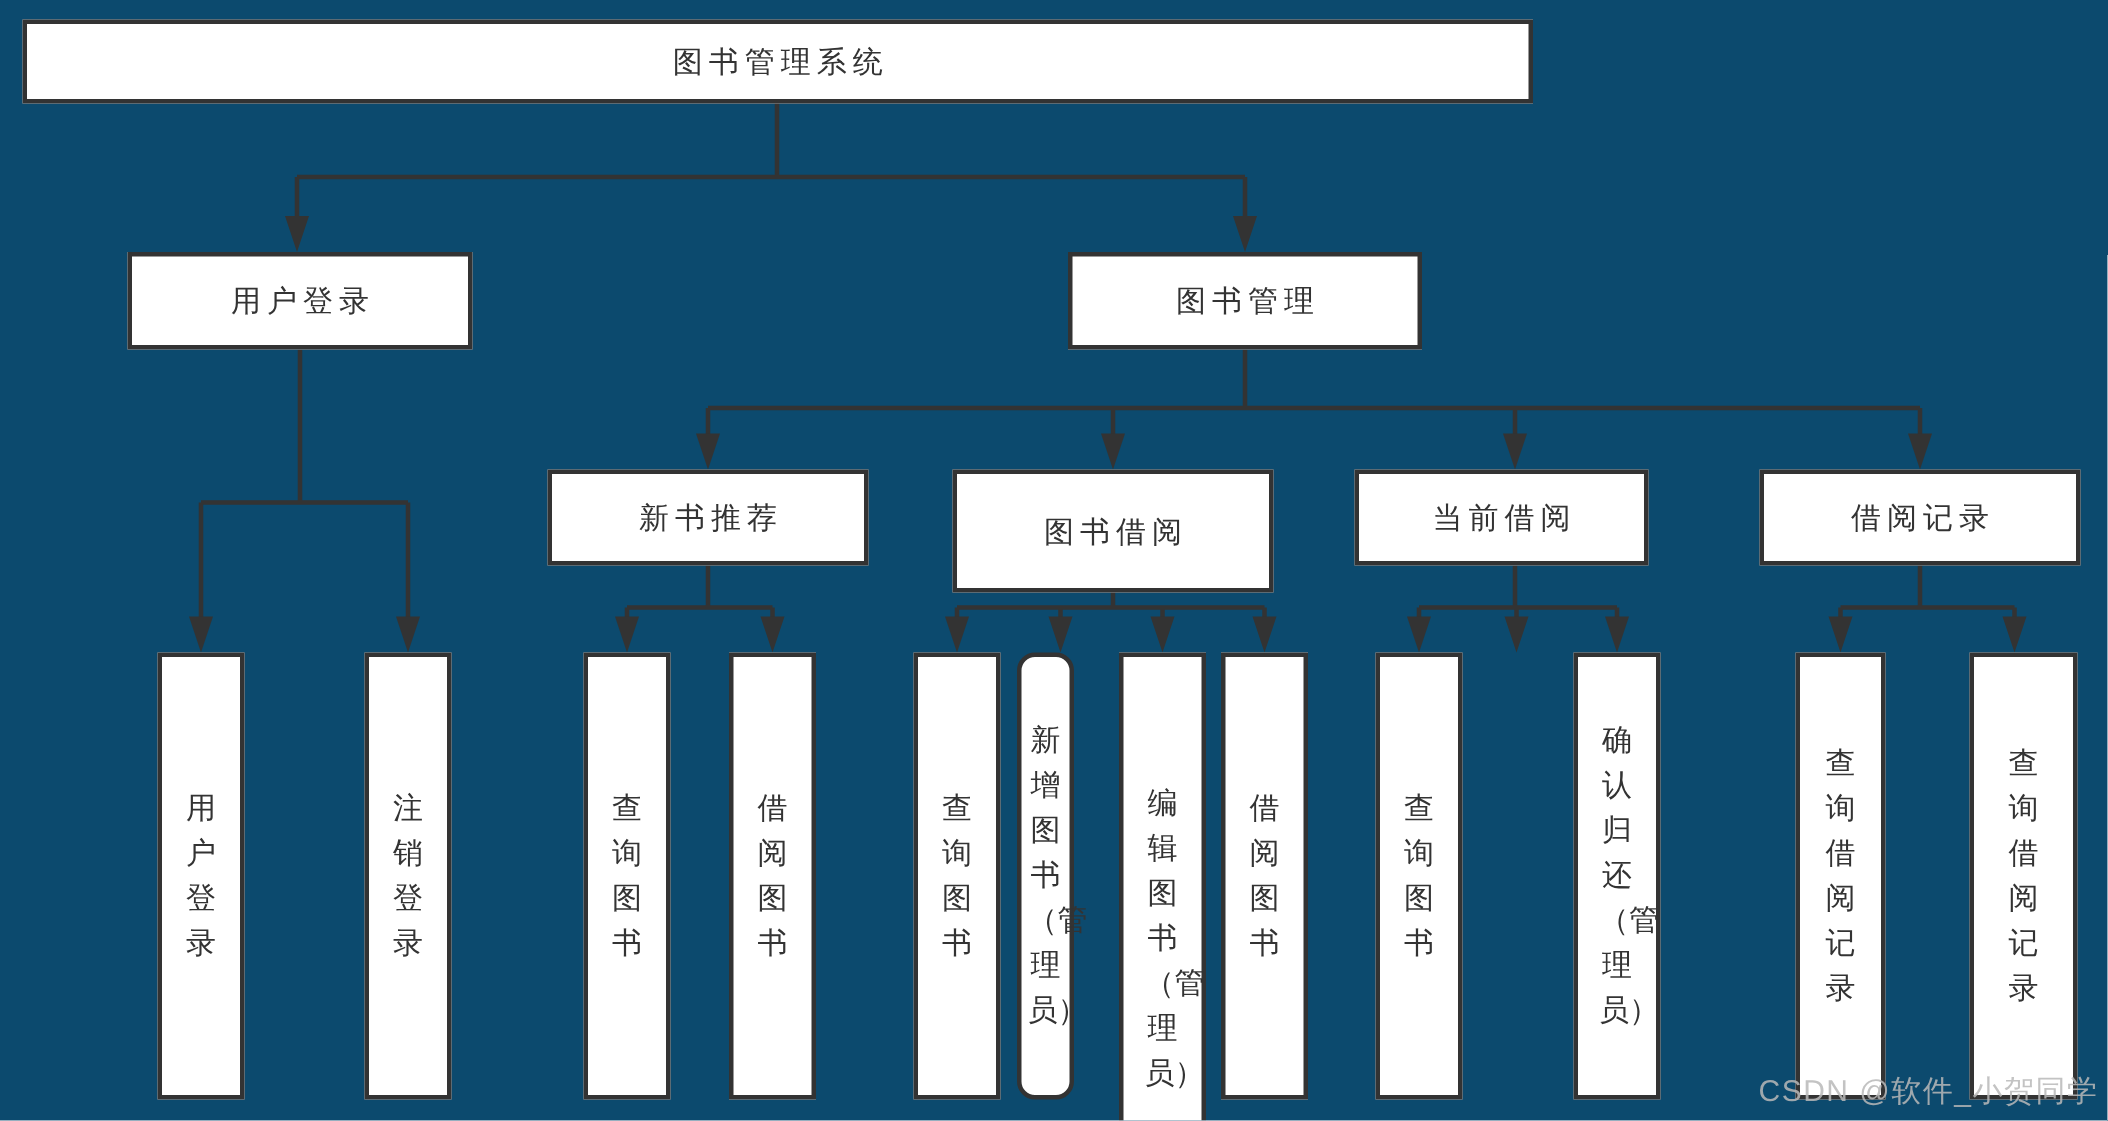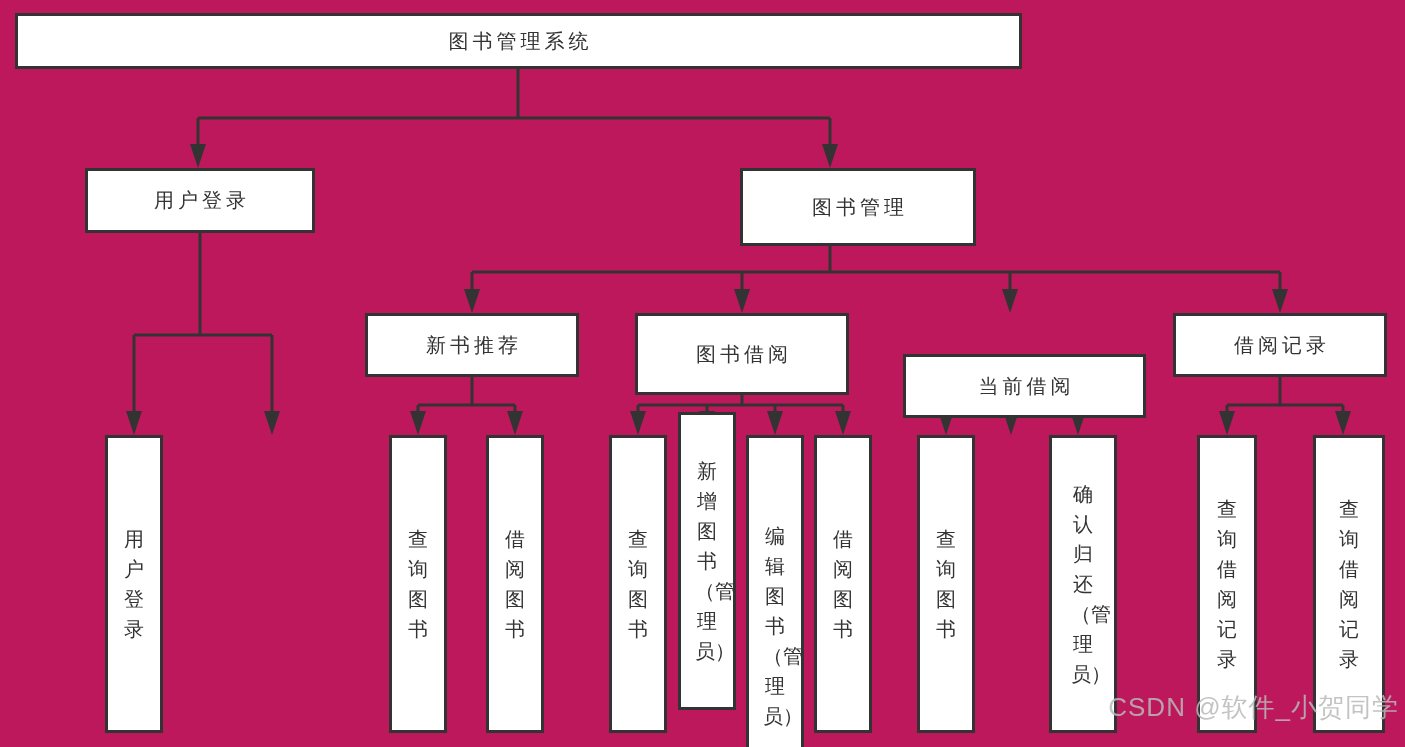--- a/index.html
+++ b/index.html
@@ -4,21 +4,21 @@
 <style>
   html, body {
     margin: 0;
     padding: 0;
     background: #ffffff;
   }
   #canvas {
     position: relative;
     width: 1405px;
     height: 747px;
-    background: #be185d;
+    background: #0c4a6e;
     font-family: "Liberation Sans", "DejaVu Sans", sans-serif;
     color: #333333;
     overflow: hidden;
   }
   #connector-layer {
     position: absolute;
     left: 0;
     top: 0;
     width: 1405px;
     height: 747px;
@@ -41,22 +41,22 @@
   .vlabel {
     width: 24px;
     font-size: 20px;
     line-height: 1.5;
     word-break: break-all;
     text-align: center;
   }
   .watermark {
     position: absolute;
     right: 6px;
-    top: 690px;
-    font-size: 26px;
+    top: 714px;
+    font-size: 20px;
     color: #b9b9b9;
     opacity: 0.85;
     letter-spacing: 1px;
     white-space: nowrap;
     z-index: 5;
   }
 </style>
 </head>
 <body>
 
@@ -105,65 +105,68 @@
     </g>
   </svg>
 
   <div class="node" style="left:15px; top:13px; width:1007px; height:56px;">
     <span class="hlabel">图书管理系统</span>
   </div>
 
   <div class="node" style="left:85px; top:168px; width:230px; height:65px;">
     <span class="hlabel">用户登录</span>
   </div>
-  <div class="node" style="left:712px; top:168px; width:236px; height:78px;margin-left:28px;">
+  <div class="node" style="left:712px; top:168px; width:236px; height:65px;">
     <span class="hlabel">图书管理</span>
   </div>
 
   <div class="node" style="left:365px; top:313px; width:214px; height:64px;">
     <span class="hlabel">新书推荐</span>
   </div>
   <div class="node" style="left:635px; top:313px; width:214px; height:82px;">
     <span class="hlabel">图书借阅</span>
   </div>
-  <div class="node" style="left:903px; top:313px; width:243px; height:64px;margin-top:41px;">
+  <div class="node" style="left:903px; top:313px; width:196px; height:64px;">
     <span class="hlabel">当前借阅</span>
   </div>
   <div class="node" style="left:1173px; top:313px; width:214px; height:64px;text-align:right;">
     <span class="hlabel">借阅记录</span>
   </div>
 
   <div class="node" style="left:105px; top:435px; width:58px; height:298px;">
     <span class="vlabel">用户登录</span>
+  </div>
+  <div class="node" style="left:243px; top:435px; width:58px; height:298px;">
+    <span class="vlabel">注销登录</span>
   </div>
 
   <div class="node" style="left:389px; top:435px; width:58px; height:298px;">
     <span class="vlabel">查询图书</span>
   </div>
   <div class="node" style="left:486px; top:435px; width:58px; height:298px;">
     <span class="vlabel">借阅图书</span>
   </div>
 
   <div class="node" style="left:609px; top:435px; width:58px; height:298px;">
     <span class="vlabel">查询图书</span>
   </div>
-  <div class="node" style="left:678px; top:412px; width:58px; height:298px;">
+  <div class="node" style="left:678px; top:435px; width:38px; height:298px;border-radius:12px;">
     <span class="vlabel">新增图书（管理员）</span>
   </div>
   <div class="node" style="left:746px; top:435px; width:58px; height:382px;">
     <span class="vlabel">编辑图书（管理员）</span>
   </div>
   <div class="node" style="left:814px; top:435px; width:58px; height:298px;">
     <span class="vlabel">借阅图书</span>
   </div>
 
   <div class="node" style="left:917px; top:435px; width:58px; height:298px;">
     <span class="vlabel">查询图书</span>
   </div>
-  <div class="node" style="left:1049px; top:435px; width:68px; height:298px;">
+  <div class="node" style="left:1049px; top:435px; width:58px; height:298px;">
     <span class="vlabel">确认归还（管理员）</span>
   </div>
 
   <div class="node" style="left:1197px; top:435px; width:60px; height:298px;">
     <span class="vlabel">查询借阅记录</span>
   </div>
   <div class="node" style="left:1313px; top:435px; width:72px; height:298px;">
     <span class="vlabel">查询借阅记录</span>
   </div>
 

